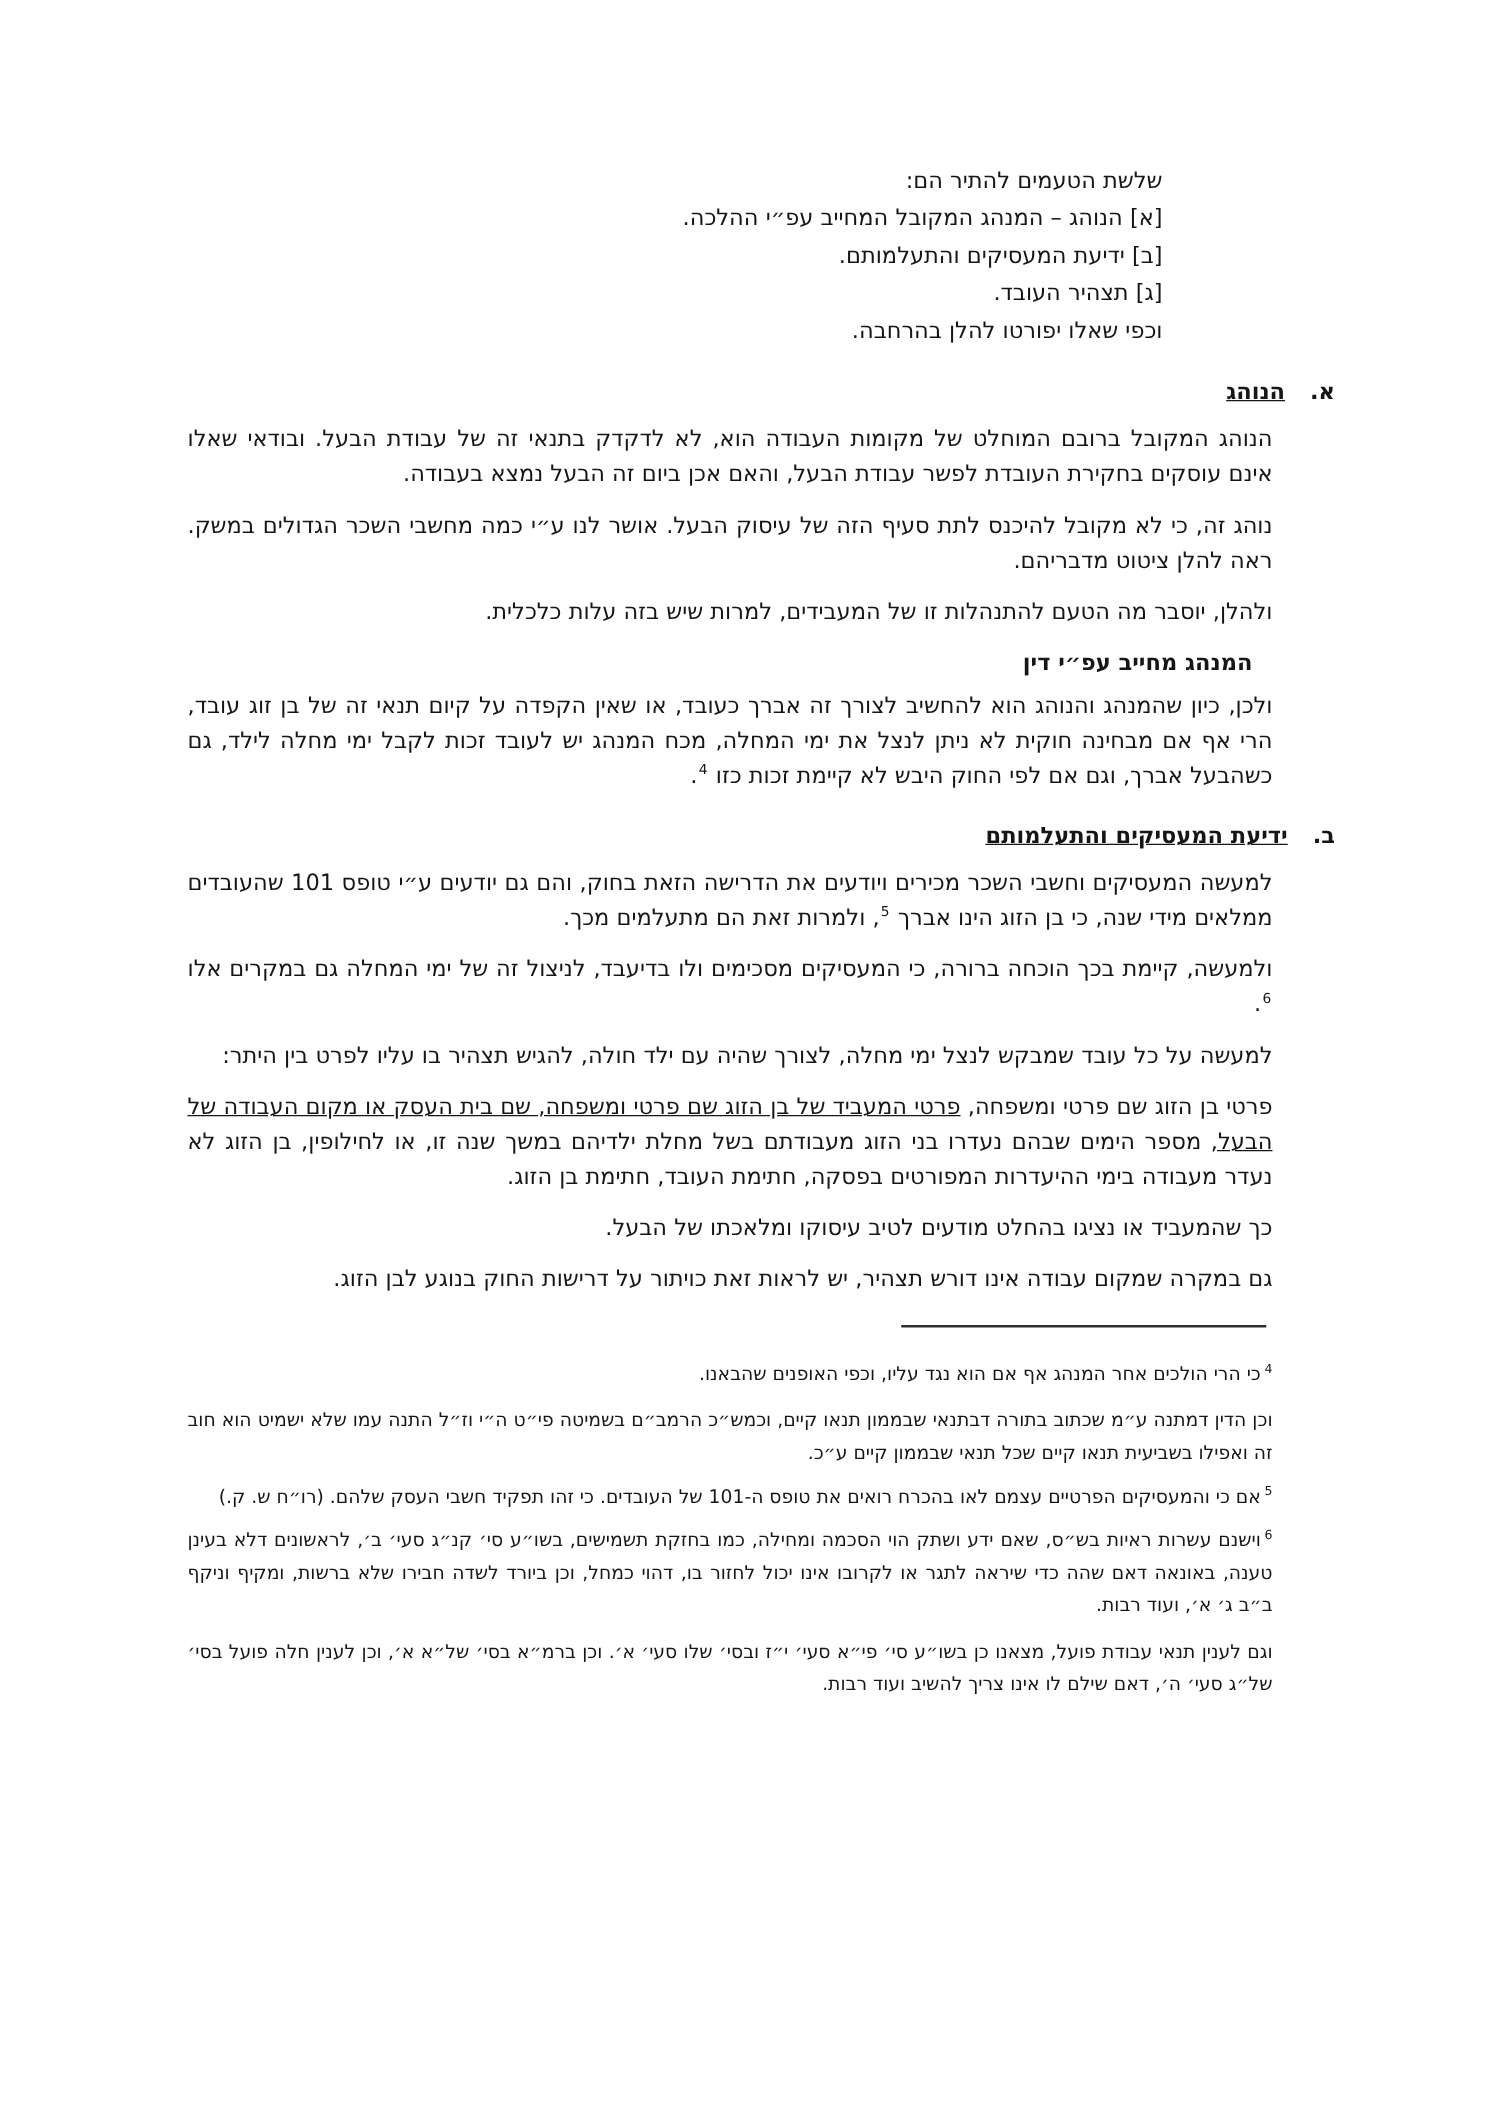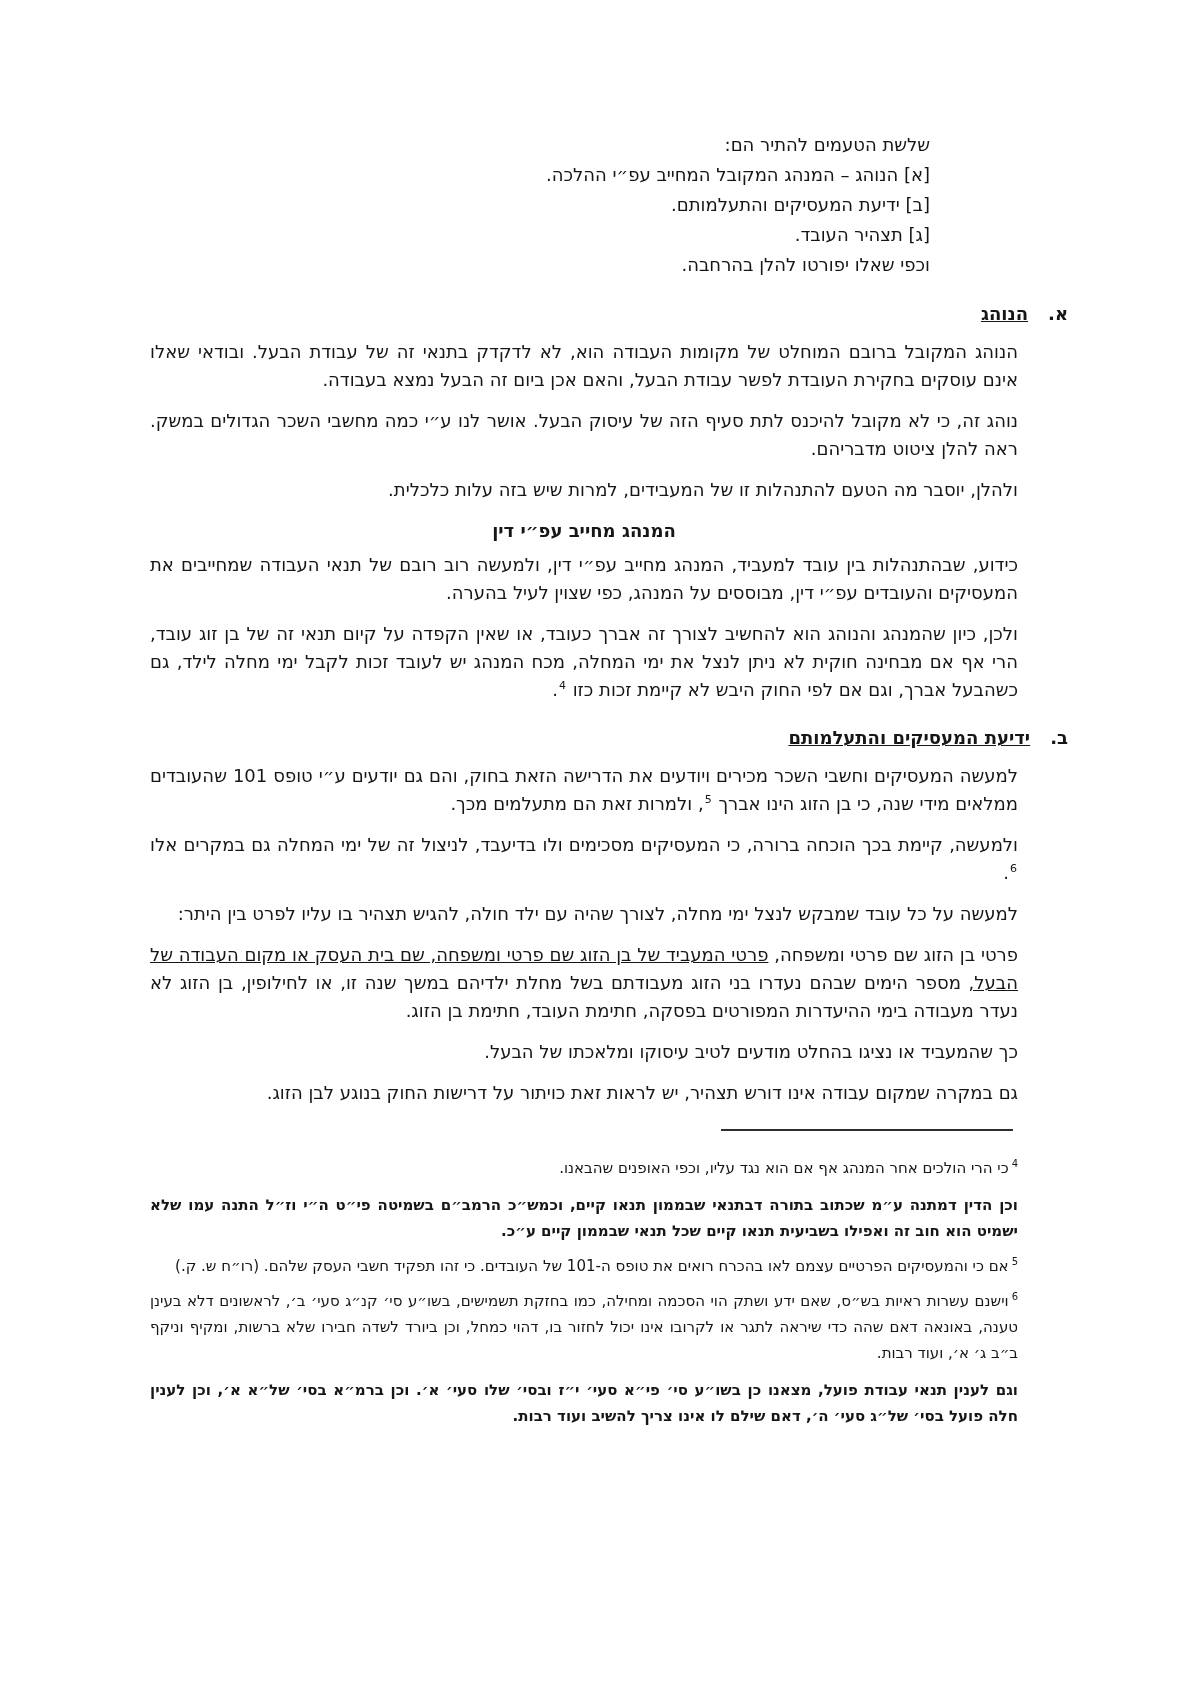--- a/index.html
+++ b/index.html
@@ -14,33 +14,33 @@
     font-size:18px;line-height:28px;text-align:justify;
   }
   .intro{padding-right:88px;text-align:right;line-height:30px;margin-bottom:4px;}
   .intro-line{white-space:nowrap;}
   .sec-head{
     font-weight:bold;margin:20px -50px 10px 0;
   }
   .sec-num{display:inline-block;margin-left:20px;}
   .sec-title{text-decoration:underline;}
   p.body-p{margin:0 0 13px 0;}
-  .subhead{font-weight:bold;margin:2px 0 6px 0;text-align:center;}
+  .subhead{font-weight:bold;margin:2px 16px 6px 0;text-align:right;}
   sup.fnref{
     font-size:11px;line-height:0;vertical-align:super;
     padding:0 1px;
   }
   .u{text-decoration:underline;}
   .fn-sep{
     width:292px;border-top:2px solid #2e2e2e;height:0;
     margin:22px 5px 24px auto;
   }
   .footnotes{font-size:15px;line-height:26px;text-align:justify;}
   .footnotes p{margin:0 0 9px 0;}
-  .footnotes p.cont{margin-top:11px;font-weight:bold;}
+  .footnotes p.cont{margin-top:11px;}
   sup.fnmark{font-size:10px;line-height:0;vertical-align:super;margin-left:3px;}
 </style>
 </head>
 <body>
 
 <div class="doc">
 
   <div class="intro">
     <div class="intro-line">שלשת הטעמים להתיר הם:</div>
     <div class="intro-line">[א] הנוהג – המנהג המקובל המחייב עפ״י ההלכה.</div>
@@ -52,21 +52,20 @@
   <div class="sec-head">
     <span class="sec-num">א.</span><span class="sec-title">הנוהג</span>
   </div>
 
   <p class="body-p">הנוהג המקובל ברובם המוחלט של מקומות העבודה הוא, לא לדקדק בתנאי זה של עבודת הבעל. ובודאי שאלו אינם עוסקים בחקירת העובדת לפשר עבודת הבעל, והאם אכן ביום זה הבעל נמצא בעבודה.</p>
   <p class="body-p">נוהג זה, כי לא מקובל להיכנס לתת סעיף הזה של עיסוק הבעל. אושר לנו ע״י כמה מחשבי השכר הגדולים במשק. ראה להלן ציטוט מדבריהם.</p>
   <p class="body-p">ולהלן, יוסבר מה הטעם להתנהלות זו של המעבידים, למרות שיש בזה עלות כלכלית.</p>
 
   <div class="subhead">המנהג מחייב עפ״י דין</div>
 
-  <p class="body-p">כידוע, שבהתנהלות בין עובד למעביד, המנהג מחייב עפ״י דין, ולמעשה רוב רובם של תנאי העבודה שמחייבים את המעסיקים והעובדים עפ״י דין, מבוססים על המנהג, כפי שצוין לעיל בהערה.</p>
 
   <p class="body-p"><span>ולכן, כיון שהמנהג והנוהג הוא להחשיב לצורך זה אברך כעובד, או שאין הקפדה על קיום תנאי זה של בן זוג עובד, הרי אף אם מבחינה חוקית לא ניתן לנצל את ימי המחלה, מכח המנהג יש לעובד זכות לקבל ימי מחלה לילד, גם כשהבעל אברך, וגם אם לפי החוק היבש לא קיימת זכות כזו </span><sup class="fnref">4</sup><span>.</span></p>
 
   <div class="sec-head">
     <span class="sec-num">ב.</span><span class="sec-title">ידיעת המעסיקים והתעלמותם</span>
   </div>
 
   <p class="body-p"><span>למעשה המעסיקים וחשבי השכר מכירים ויודעים את הדרישה הזאת בחוק, והם גם יודעים ע״י טופס 101 שהעובדים ממלאים מידי שנה, כי בן הזוג הינו אברך </span><sup class="fnref">5</sup><span>, ולמרות זאת הם מתעלמים מכך.</span></p>
 
   <p class="body-p"><span>ולמעשה, קיימת בכך הוכחה ברורה, כי המעסיקים מסכימים ולו בדיעבד, לניצול זה של ימי המחלה גם במקרים אלו </span><sup class="fnref">6</sup><span>.</span></p>

